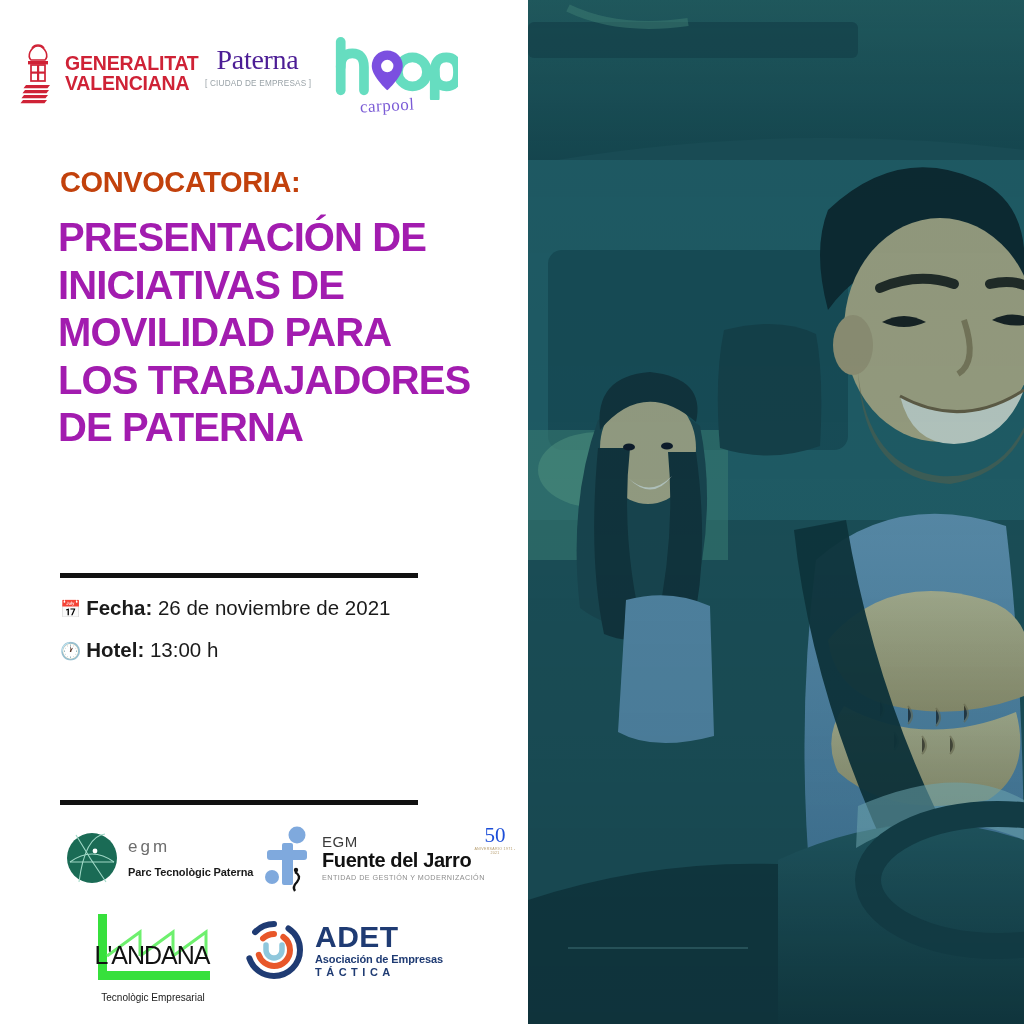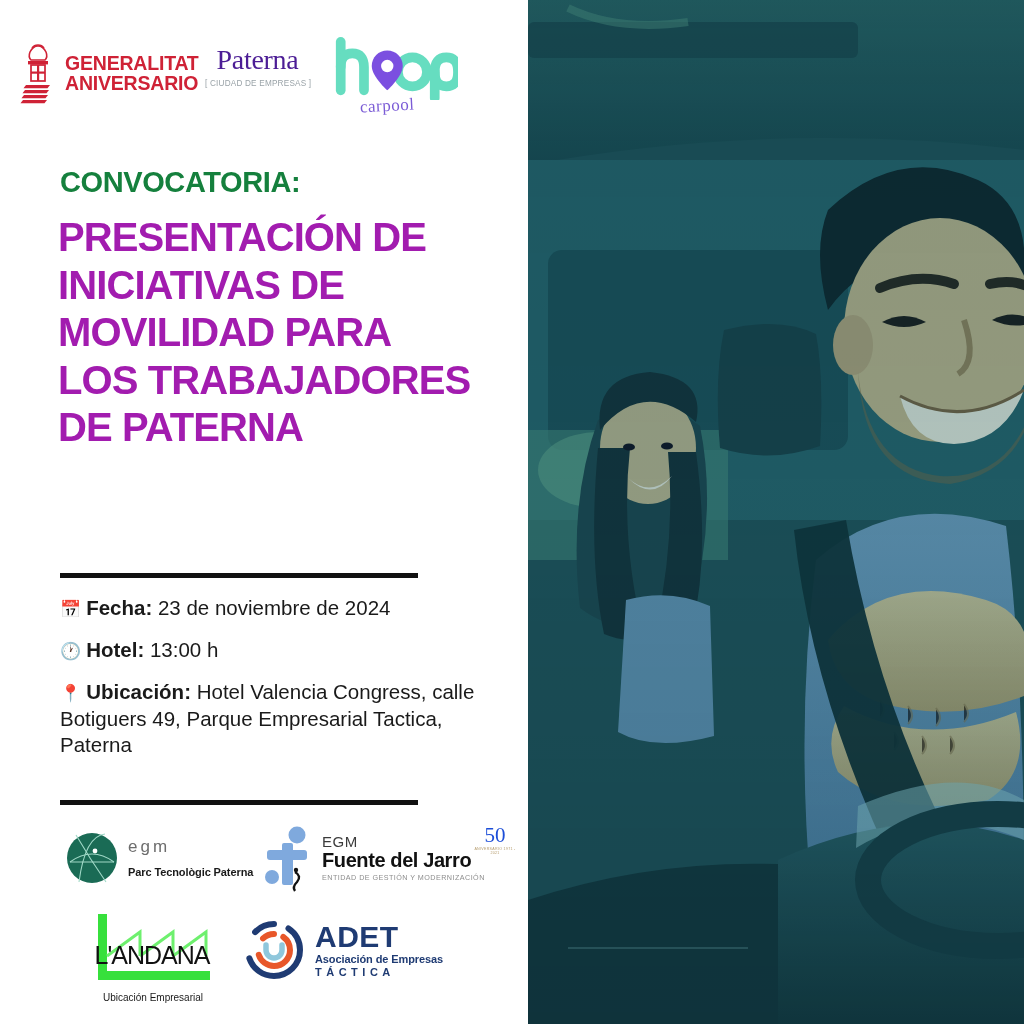--- a/index.html
+++ b/index.html
@@ -40,21 +40,21 @@
   .hoop { position:absolute; left:332px; top:2px; width:130px; height:86px; }
   .hoop-word { position:absolute; left:0; top:0; }
   .hoop-carpool {
     position:absolute; left:28px; top:60px; font-family:"Liberation Serif", serif;
     font-size:17px; color:#7b5cd6; letter-spacing:0.5px; transform:rotate(-3deg);
   }
 
   
   .kicker {
     position:absolute; left:60px; top:166px;
-    font-size:29px; font-weight:bold; color:#15803d; letter-spacing:-0.4px;
+    font-size:29px; font-weight:bold; color:#c2410c; letter-spacing:-0.4px;
   }
   .headline {
     position:absolute; left:58px; top:214px; width:420px;
     font-size:40px; font-weight:bold; color:#a21caf;
     line-height:1.19; letter-spacing:-0.9px;
   }
 
   
   .rule { position:absolute; left:60px; width:358px; height:5px; background:#111; }
   .rule-top { top:573px; }
@@ -136,21 +136,21 @@
             <g fill="#cf2236">
               <path d="M6 43 h24 l-2.5 3.3 h-24z"></path>
               <path d="M5 48 h24 l-2.5 3.3 h-24z"></path>
               <path d="M4 53 h24 l-2.5 3.3 h-24z"></path>
               <path d="M3 58 h24 l-2.5 3.3 h-24z"></path>
             </g>
           </svg>
         </div>
         <div class="gv-text">
           <span>GENERALITAT</span>
-          <span>ANIVERSARIO</span>
+          <span>VALENCIANA</span>
         </div>
       </div>
 
       <div class="paterna">
         <div class="paterna-name">Paterna</div>
         <div class="paterna-sub">[ CIUDAD DE EMPRESAS ]</div>
       </div>
 
       <div class="hoop">
         <div class="hoop-word">
@@ -172,27 +172,24 @@
 
     <div class="kicker">CONVOCATORIA:</div>
 
     <h1 class="headline">PRESENTACIÓN DE INICIATIVAS DE MOVILIDAD PARA LOS TRABAJADORES DE PATERNA</h1>
 
     <div class="rule rule-top"></div>
     <div class="rule rule-bottom"></div>
 
     <div class="details">
       <div class="det-row">
-        <span class="det-icon">📅</span><span class="det-label">Fecha:</span> <span class="det-val">23 de noviembre de 2024</span>
+        <span class="det-icon">📅</span><span class="det-label">Fecha:</span> <span class="det-val">26 de noviembre de 2021</span>
       </div>
       <div class="det-row">
         <span class="det-icon">🕐</span><span class="det-label">Hotel:</span> <span class="det-val">13:00 h</span>
-      </div>
-      <div class="det-row loc">
-        <span class="det-icon">📍</span><span class="det-label">Ubicación:</span> <span class="det-val">Hotel Valencia Congress, calle Botiguers 49, Parque Empresarial Tactica, Paterna</span>
       </div>
     </div>
 
     <div class="sponsors">
 
       <div class="sp-row row1">
 
         <div class="egm-parc">
           <div class="egm-globe">
             <svg viewBox="0 0 52 52" width="52" height="52">
@@ -243,21 +240,21 @@
               <rect x="10" y="2" width="9" height="66" fill="#37e03c"></rect>
               <rect x="10" y="59" width="112" height="9" fill="#37e03c"></rect>
               <g fill="none" stroke="#6ef06e" stroke-width="3">
                 <path d="M19 44 L52 20 L52 44"></path>
                 <path d="M52 44 L85 20 L85 44"></path>
                 <path d="M85 44 L118 20 L118 44"></path>
               </g>
               <text x="64" y="52" font-family="Liberation Sans, sans-serif" font-size="25" fill="#111" text-anchor="middle" letter-spacing="-1">L'ANDANA</text>
             </svg>
           </div>
-          <div class="landana-sub">Ubicación Empresarial</div>
+          <div class="landana-sub">Tecnològic Empresarial</div>
         </div>
 
         <div class="adet">
           <div class="adet-mark">
             <svg viewBox="0 0 60 60" width="60" height="60">
               <path d="M30 4 a26 26 0 1 0 0 52 a26 26 0 0 0 0 -52" fill="none" stroke="#1f3b73" stroke-width="6" stroke-dasharray="98 28" stroke-dashoffset="-49" stroke-linecap="round"></path>
               <path d="M30 14 a16 16 0 1 0 0 32 a16 16 0 0 0 0 -32" fill="none" stroke="#e8572a" stroke-width="6" stroke-dasharray="60 18" stroke-dashoffset="-30" stroke-linecap="round"></path>
               <path d="M22 25 v5 a8 8 0 0 0 16 0 v-5" fill="none" stroke="#8fc7dc" stroke-width="5.5" stroke-linecap="round"></path>
             </svg>
           </div>

